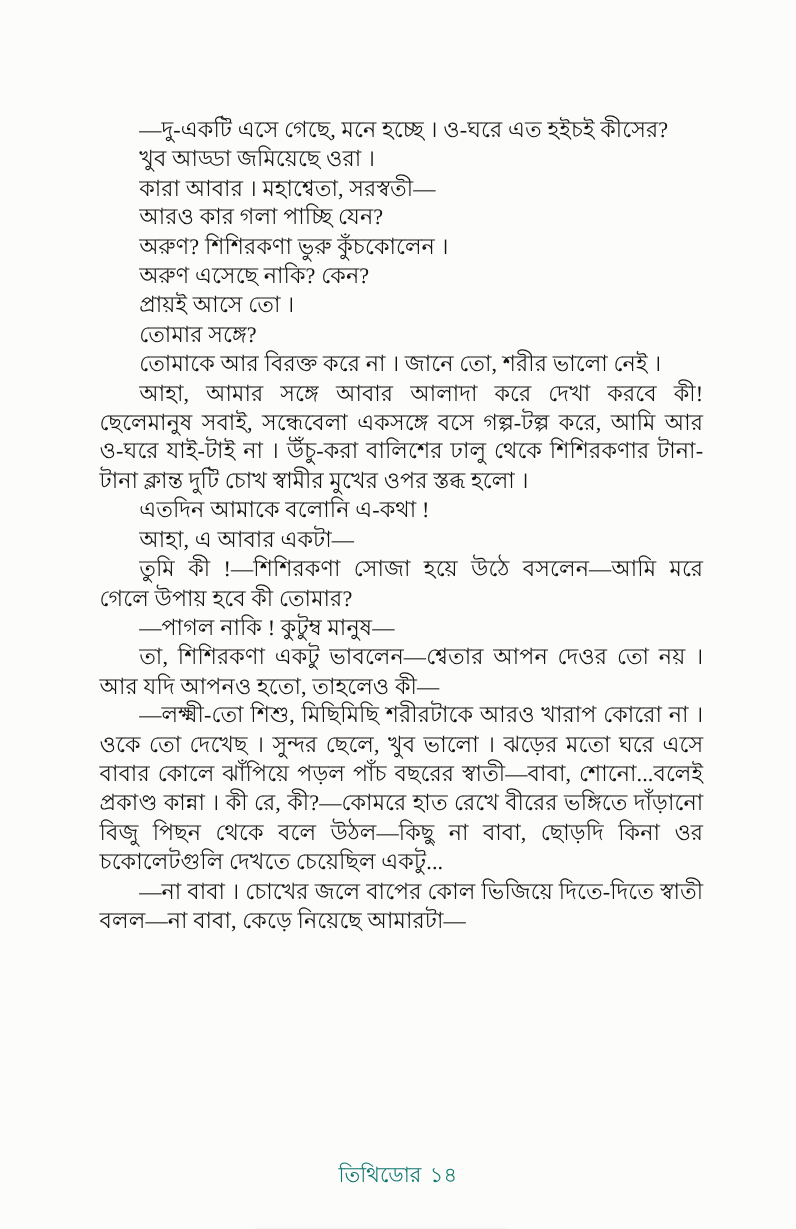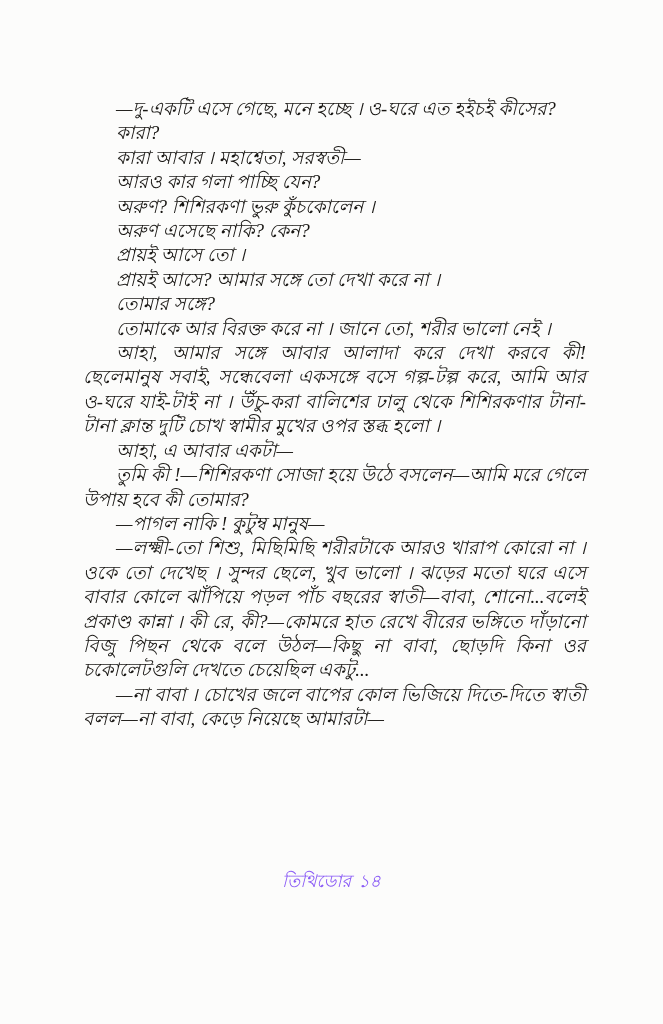--- a/index.html
+++ b/index.html
@@ -9,71 +9,71 @@
   }
   .page {
     position: relative;
     width: 663px;
     height: 1024px;
     margin: 0 auto;
     background: #fcfcfb;
     color: #171512;
     font-family: "Liberation Serif", "DejaVu Serif", serif;
     overflow: hidden;
-    font-style: italic;
   }
   .text-block {
     position: absolute;
     left: 83px;
     top: 97px;
     width: 503px;
     font-size: 18.5px;
     line-height: 24.4px;
     text-align: justify;
     letter-spacing: 0.1px;
   }
   .text-block p {
     margin: 0;
     padding: 0;
     text-indent: 33px;
   }
   .footer {
     position: absolute;
     left: 0;
-    top: 868px;
+    top: 966px;
     width: 100%;
     text-align: center;
     font-size: 17.5px;
-    color: #8b5cf6;
+    color: #0f766e;
   }
   .footer .gap {
     display: inline-block;
     width: 7px;
   }
 </style>
 </head>
 <body>
 
 <div class="page">
 
   <main class="text-block">
       <p>—দু-একটি এসে গেছে, মনে হচ্ছে । ও-ঘরে এত হইচই কীসের?</p>
-      <p>কারা?</p>
+      <p>খুব আড্ডা জমিয়েছে ওরা ।</p>
       <p>কারা আবার । মহাশ্বেতা, সরস্বতী—</p>
       <p>আরও কার গলা পাচ্ছি যেন?</p>
       <p>অরুণ? শিশিরকণা ভুরু কুঁচকোলেন ।</p>
       <p>অরুণ এসেছে নাকি? কেন?</p>
       <p>প্রায়ই আসে তো ।</p>
-      <p>প্রায়ই আসে? আমার সঙ্গে তো দেখা করে না ।</p>
       <p>তোমার সঙ্গে?</p>
       <p>তোমাকে আর বিরক্ত করে না । জানে তো, শরীর ভালো নেই ।</p>
       <p>আহা, আমার সঙ্গে আবার আলাদা করে দেখা করবে কী! ছেলেমানুষ সবাই, সন্ধেবেলা একসঙ্গে বসে গল্প-টল্প করে, আমি আর ও-ঘরে যাই-টাই না । উঁচু-করা বালিশের ঢালু থেকে শিশিরকণার টানা-টানা ক্লান্ত দুটি চোখ স্বামীর মুখের ওপর স্তব্ধ হলো ।</p>
+      <p>এতদিন আমাকে বলোনি এ-কথা !</p>
       <p>আহা, এ আবার একটা—</p>
       <p>তুমি কী !—শিশিরকণা সোজা হয়ে উঠে বসলেন—আমি মরে গেলে উপায় হবে কী তোমার?</p>
       <p>—পাগল নাকি ! কুটুম্ব মানুষ—</p>
+      <p>তা, শিশিরকণা একটু ভাবলেন—শ্বেতার আপন দেওর তো নয় । আর যদি আপনও হতো, তাহলেও কী—</p>
       <p>—লক্ষ্মী-তো শিশু, মিছিমিছি শরীরটাকে আরও খারাপ কোরো না । ওকে তো দেখেছ । সুন্দর ছেলে, খুব ভালো । ঝড়ের মতো ঘরে এসে বাবার কোলে ঝাঁপিয়ে পড়ল পাঁচ বছরের স্বাতী—বাবা, শোনো...বলেই প্রকাণ্ড কান্না । কী রে, কী?—কোমরে হাত রেখে বীরের ভঙ্গিতে দাঁড়ানো বিজু পিছন থেকে বলে উঠল—কিছু না বাবা, ছোড়দি কিনা ওর চকোলেটগুলি দেখতে চেয়েছিল একটু...</p>
       <p>—না বাবা । চোখের জলে বাপের কোল ভিজিয়ে দিতে-দিতে স্বাতী বলল—না বাবা, কেড়ে নিয়েছে আমারটা—</p>
     </main>
 
   <footer class="footer">
     <span>তিথিডোর</span><span class="gap"></span><span>১৪</span>
   </footer>
 
 </div>
 

